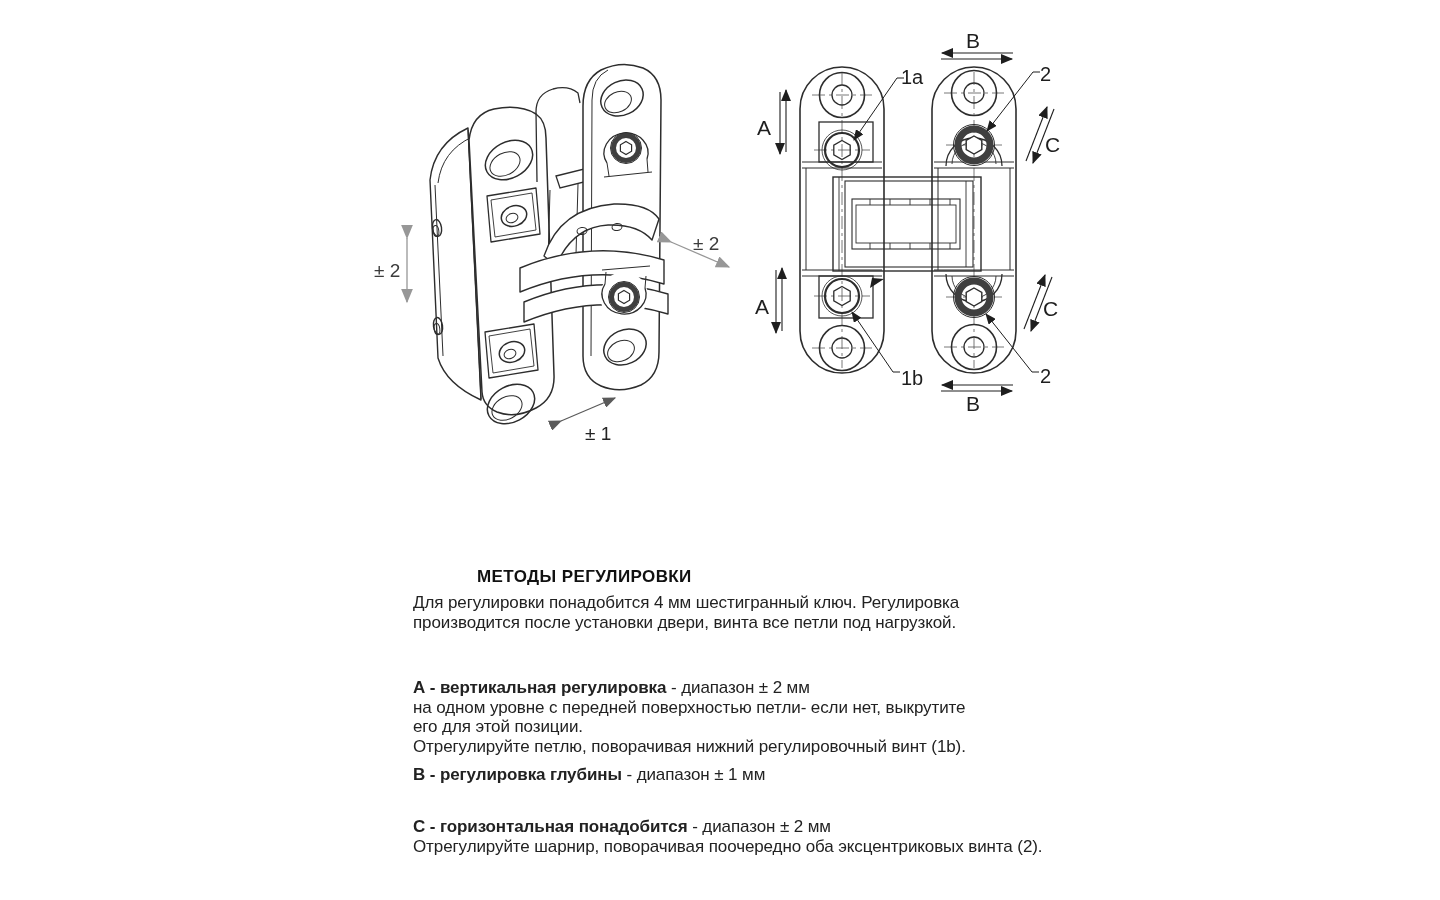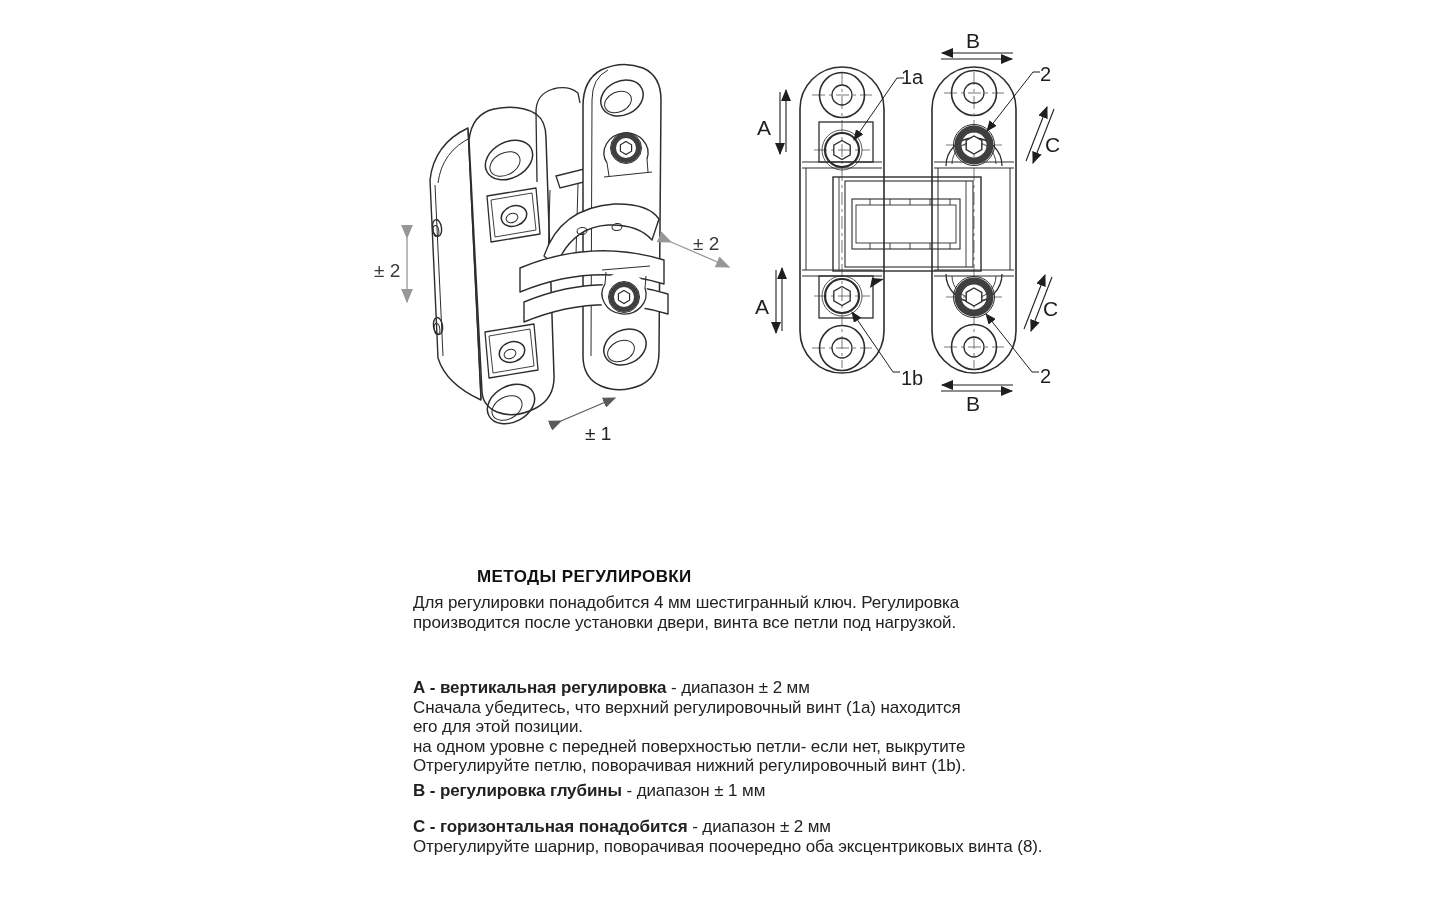--- a/index.html
+++ b/index.html
@@ -251,28 +251,27 @@
 
   <h1 class="doc-title">МЕТОДЫ РЕГУЛИРОВКИ</h1>
 
   <div class="txt" style="top:593px">
     <p>Для регулировки понадобится 4 мм шестигранный ключ. Регулировка</p>
     <p>производится после установки двери, винта все петли под нагрузкой.</p>
   </div>
 
   <div class="txt" style="top:678px">
     <p><span class="sec-head">А - вертикальная регулировка</span><span class="sec-range"> - диапазон ± 2 мм</span></p>
-    <p>Сначала убедитесь, что верхний регулировочный винт (1а) находится</p>
+    <p>на одном уровне с передней поверхностью петли- если нет, выкрутите</p>
     <p>его для этой позиции.</p>
-    <p>на одном уровне с передней поверхностью петли- если нет, выкрутите</p>
     <p>Отрегулируйте петлю, поворачивая нижний регулировочный винт (1b).</p>
   </div>
 
-  <div class="txt" style="top:781px">
+  <div class="txt" style="top:765px">
     <p><span class="sec-head">В - регулировка глубины</span><span class="sec-range"> - диапазон ± 1 мм</span></p>
   </div>
 
   <div class="txt" style="top:817px">
     <p><span class="sec-head">С - горизонтальная понадобится</span><span class="sec-range"> - диапазон ± 2 мм</span></p>
-    <p>Отрегулируйте шарнир, поворачивая поочередно оба эксцентриковых винта (8).</p>
+    <p>Отрегулируйте шарнир, поворачивая поочередно оба эксцентриковых винта (2).</p>
   </div>
 
 </div>
 
 </body></html>

